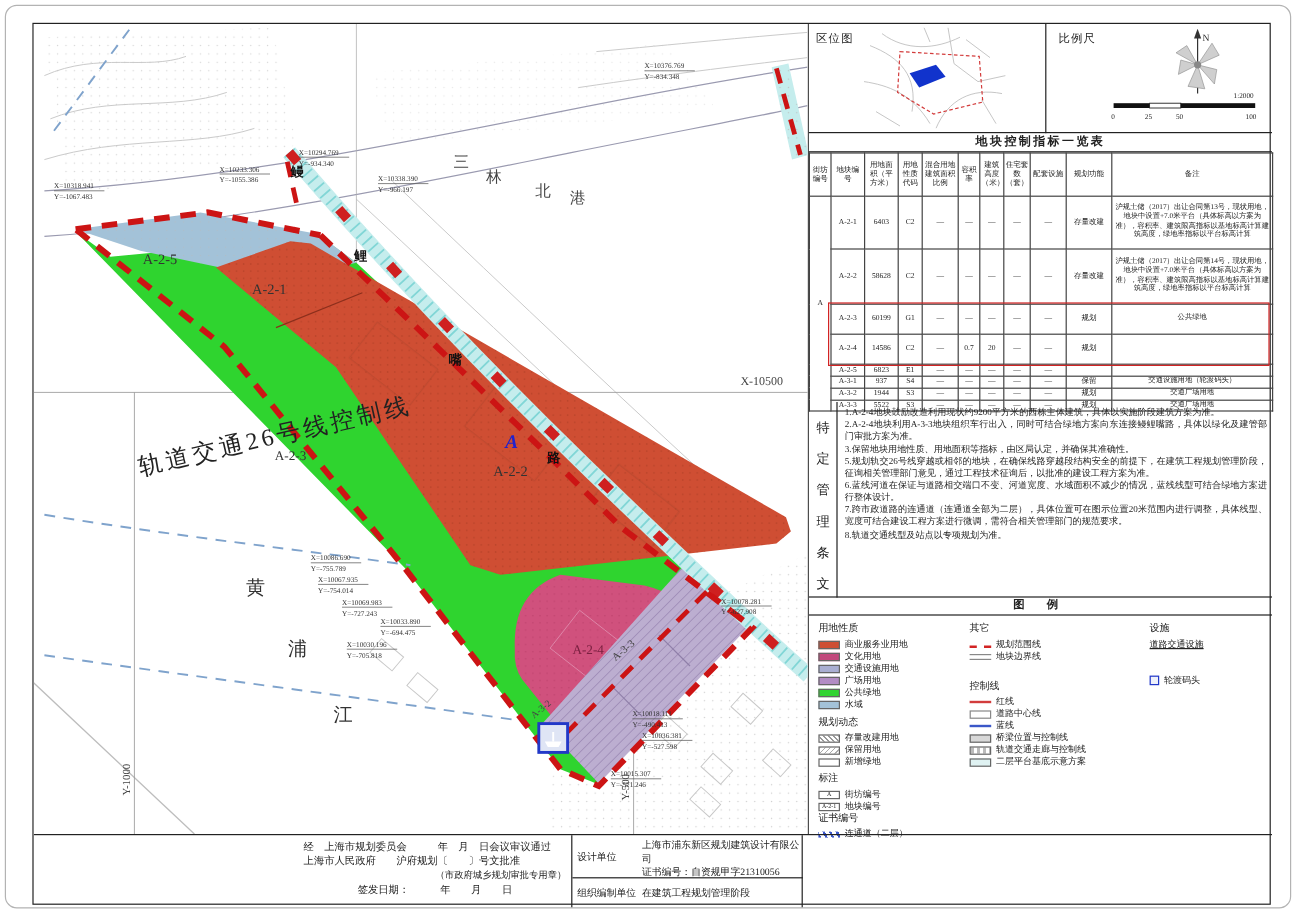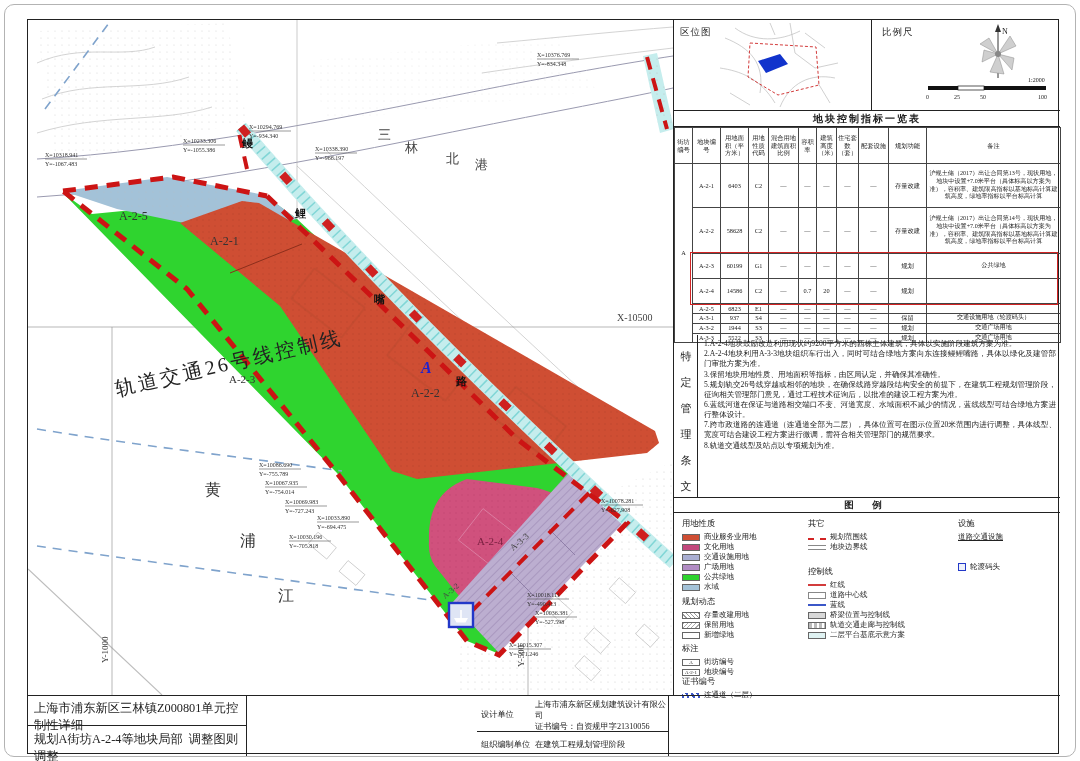--- a/index.html
+++ b/index.html
@@ -652,25 +652,25 @@
           </div>
         <div class="legrow" style="margin-top:20px;">
             <span class="ferrysym"></span>
             <span>轮渡码头</span>
           </div>
       </div>
     </div>
   </div>
 
   <div class="bottomstrip">
-    <div class="tcell">
-      <div class="l1">上海市浦东新区三林镇Z000801单元控制性详细</div>
-      <div class="hrln"></div>
-      <div class="l2">规划A街坊A-2-4等地块局部调整</div>
-      <div class="sheetname">调整图则</div>
+    <div class="acell">
+      <div>经　上海市规划委员会　　　年　月　日会议审议通过</div>
+      <div>上海市人民政府　　沪府规划〔　　〕号文批准</div>
+      <div style="text-align:right;font-size:7.8px;">（市政府城乡规划审批专用章）</div>
+      <div style="text-align:center;">签发日期：　　　年　　月　　日</div>
     </div>
     <div class="dcell">
       <div class="drow1">
         <div class="dlab">设计单位</div>
         <div class="dval">
           <div>上海市浦东新区规划建筑设计有限公司</div>
           <div>证书编号：自资规甲字21310056</div>
         </div>
       </div>
       <div class="drow2">

